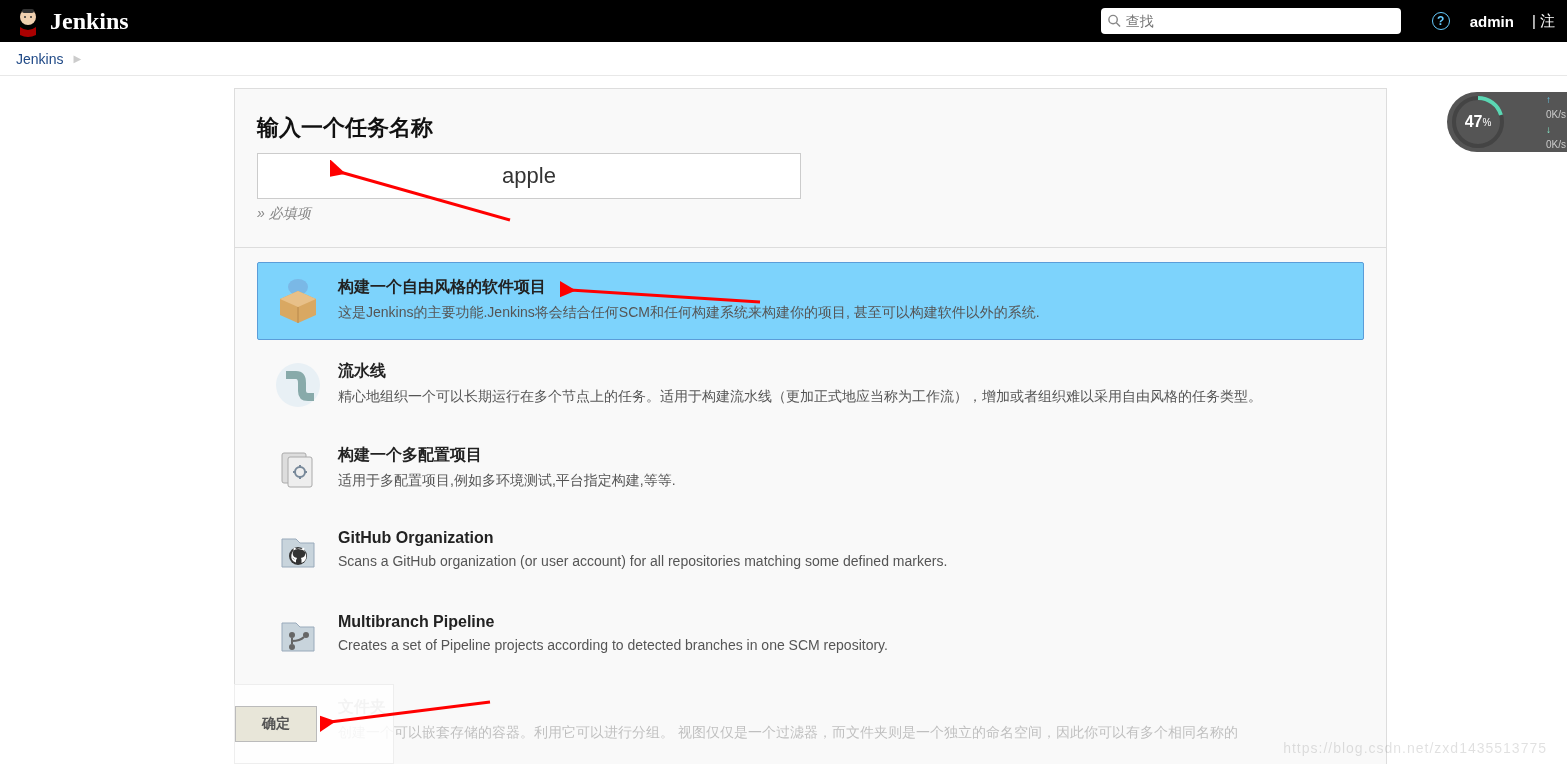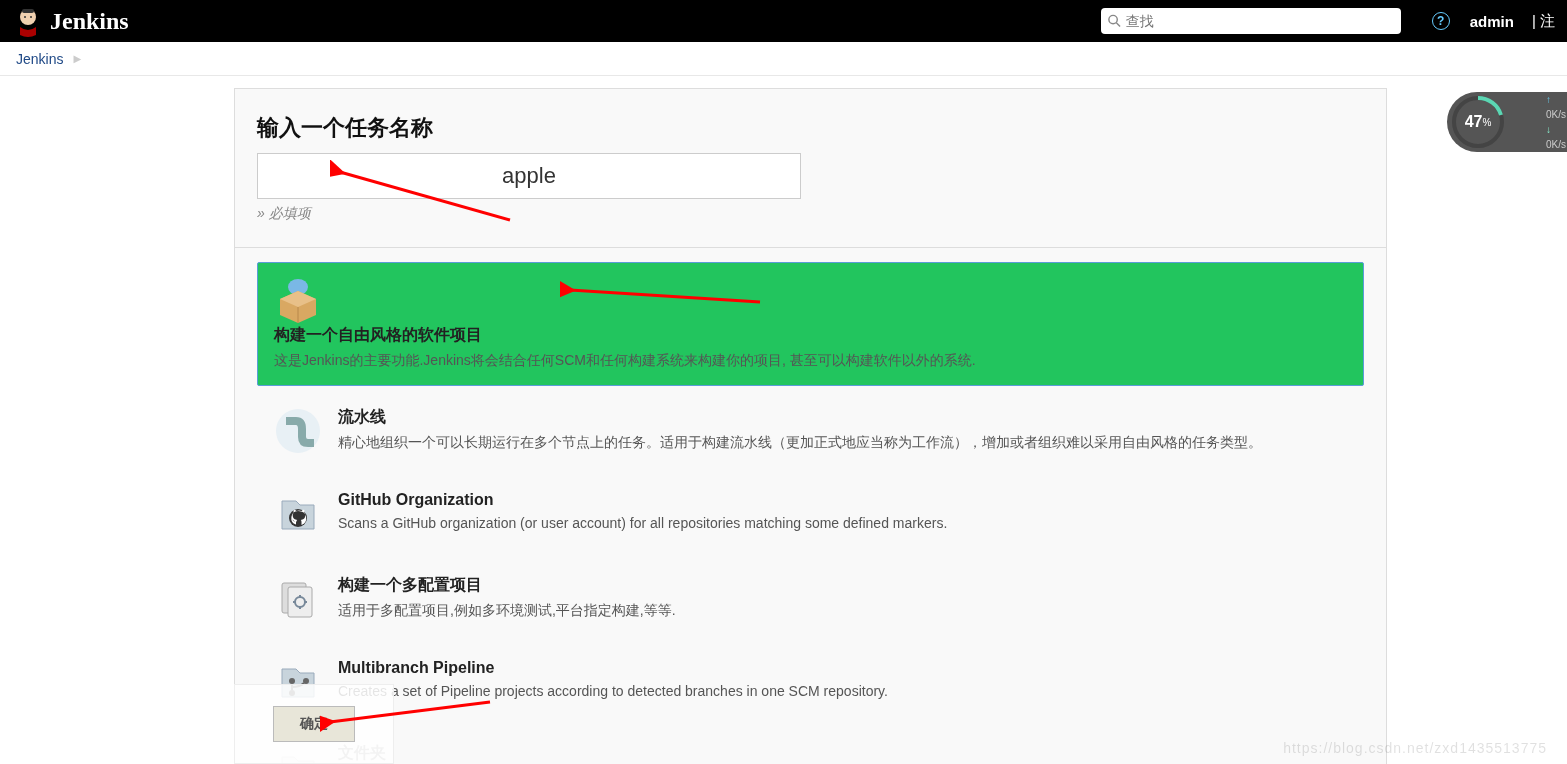--- a/index.html
+++ b/index.html
@@ -26,29 +26,29 @@
 
 .main { margin:12px 180px 0 234px; background:#f9f9f9; border:1px solid #ddd; padding:24px 22px; position:relative; }
 .section-title { font-size:22px; font-weight:bold; color:#111; margin-bottom:10px; }
 .name-input { width:544px; height:46px; border:1px solid #ccc; background:#fff; font-size:22px; color:#333; padding:0 12px; outline:none;text-align:center; }
 .required { color:#888; font-style:italic; font-size:14px; margin-top:6px; }
 
 .section-sep { border:none; border-top:1px solid #ddd; margin:24px -22px 0 -22px; }
 
 .job-list { margin-top:14px; }
 .job-item { display:flex; align-items:flex-start; padding:14px 16px; margin-bottom:6px; border:1px solid transparent; border-radius:2px; cursor:pointer; }
-.job-item.selected { border:1px solid #5b9dd9; background:#22c55e;flex-direction:column; }
+.job-item.selected { border:1px solid #5b9dd9; background:#7dd3fc; }
 .job-icon { width:48px; height:48px; flex:none; margin-right:16px; display:flex; align-items:center; justify-content:center; }
 .job-body { flex:1; }
 .job-title { font-size:16px; font-weight:bold; color:#222; margin-bottom:4px; }
 .job-desc { font-size:14px; color:#555; line-height:1.5; }
 .job-item.faded { opacity:0.35; }
 
 
-.ok-wrap { position:absolute; left:234px; bottom:0; width:160px; height:80px; background:rgba(255,255,255,0.85); border:1px solid #eee; display:flex; align-items:center; justify-content:center; }
+.ok-wrap { position:absolute; left:234px; bottom:0; width:160px; height:80px; background:rgba(255,255,255,0.85); border:1px solid #eee; display:flex; align-items:center; justify-content:flex-start; }
 .ok-btn { background:#e8e6d9; border:1px solid #bbb; color:#555; font-size:14px; font-weight:bold; padding:8px 26px; cursor:pointer; }
 
 
 .gauge { position:absolute; right:0; top:92px; width:120px; height:60px; background:#555; border-radius:30px 0 0 30px; display:flex; align-items:center;gap:35px; }
 .gauge-ring { width:54px; height:54px; margin-left:4px; position:relative; }
 .gauge-ring svg { width:54px; height:54px; }
 .gauge-val { position:absolute; inset:0; display:flex; align-items:center; justify-content:center; color:#fff; font-size:16px; font-weight:bold; }
 .gauge-val sub { font-size:10px; font-weight:normal; }
 .gauge-stats { margin-left:6px; font-size:10px; color:#ccc; line-height:1.5; }
 .gauge-stats .up::before { content:"↑ "; color:#6ce; }
@@ -122,43 +122,43 @@
       </div>
       <div class="job-body">
           <div class="job-title">流水线</div>
           <div class="job-desc">精心地组织一个可以长期运行在多个节点上的任务。适用于构建流水线（更加正式地应当称为工作流），增加或者组织难以采用自由风格的任务类型。</div>
         </div>
     </div>
 
     <div class="job-item">
       <div class="job-icon">
         <svg viewBox="0 0 48 48">
-            <path d="M8 10 L22 10 L26 14 L40 14 L40 38 L8 38 Z" fill="#c8d4dc" stroke="#9ab"></path>
-            <circle cx="24" cy="27" r="9" fill="#333"></circle>
-            <path d="M24 20 a7 7 0 0 0 -2 13.6 v-3 c-2 0.5-3-1-3-1 -0.5-1-1-1-1-1 1 0 1.5 1 1.5 1 1 1.5 2.5 1 3 0.8 0-0.8 0.4-1.3 0.7-1.5 -2.2-0.2-4.5-1-4.5-4.8 0-1 0.4-1.9 1-2.6 -0.1-0.3-0.4-1.3 0.1-2.6 0 0 0.8-0.3 2.7 1 a9 9 0 0 1 5 0 c1.9-1.3 2.7-1 2.7-1 0.5 1.3 0.2 2.3 0.1 2.6 0.6 0.7 1 1.6 1 2.6 0 3.8-2.3 4.6-4.5 4.8 0.4 0.3 0.7 1 0.7 2 v3 a7 7 0 0 0 -2-13.6" fill="#fff"></path>
-          </svg>
-      </div>
-      <div class="job-body">
-          <div class="job-title">GitHub Organization</div>
-          <div class="job-desc">Scans a GitHub organization (or user account) for all repositories matching some defined markers.</div>
-        </div>
-    </div>
-
-    <div class="job-item">
-      <div class="job-icon">
-        <svg viewBox="0 0 48 48">
             <rect x="8" y="8" width="24" height="30" rx="2" fill="#ddd" stroke="#aaa"></rect>
             <rect x="14" y="12" width="24" height="30" rx="2" fill="#eee" stroke="#aaa"></rect>
             <circle cx="26" cy="27" r="5" fill="none" stroke="#789" stroke-width="2"></circle>
             <path d="M26 20 L26 22 M26 32 L26 34 M19 27 L21 27 M31 27 L33 27" stroke="#789" stroke-width="2"></path>
           </svg>
       </div>
       <div class="job-body">
           <div class="job-title">构建一个多配置项目</div>
           <div class="job-desc">适用于多配置项目,例如多环境测试,平台指定构建,等等.</div>
+        </div>
+    </div>
+
+    <div class="job-item">
+      <div class="job-icon">
+        <svg viewBox="0 0 48 48">
+            <path d="M8 10 L22 10 L26 14 L40 14 L40 38 L8 38 Z" fill="#c8d4dc" stroke="#9ab"></path>
+            <circle cx="24" cy="27" r="9" fill="#333"></circle>
+            <path d="M24 20 a7 7 0 0 0 -2 13.6 v-3 c-2 0.5-3-1-3-1 -0.5-1-1-1-1-1 1 0 1.5 1 1.5 1 1 1.5 2.5 1 3 0.8 0-0.8 0.4-1.3 0.7-1.5 -2.2-0.2-4.5-1-4.5-4.8 0-1 0.4-1.9 1-2.6 -0.1-0.3-0.4-1.3 0.1-2.6 0 0 0.8-0.3 2.7 1 a9 9 0 0 1 5 0 c1.9-1.3 2.7-1 2.7-1 0.5 1.3 0.2 2.3 0.1 2.6 0.6 0.7 1 1.6 1 2.6 0 3.8-2.3 4.6-4.5 4.8 0.4 0.3 0.7 1 0.7 2 v3 a7 7 0 0 0 -2-13.6" fill="#fff"></path>
+          </svg>
+      </div>
+      <div class="job-body">
+          <div class="job-title">GitHub Organization</div>
+          <div class="job-desc">Scans a GitHub organization (or user account) for all repositories matching some defined markers.</div>
         </div>
     </div>
 
     <div class="job-item">
       <div class="job-icon">
         <svg viewBox="0 0 48 48">
             <path d="M8 10 L22 10 L26 14 L40 14 L40 38 L8 38 Z" fill="#c8d4dc" stroke="#9ab"></path>
             <circle cx="18" cy="22" r="3" fill="#666"></circle>
             <circle cx="18" cy="34" r="3" fill="#666"></circle>
             <circle cx="32" cy="22" r="3" fill="#666"></circle>

